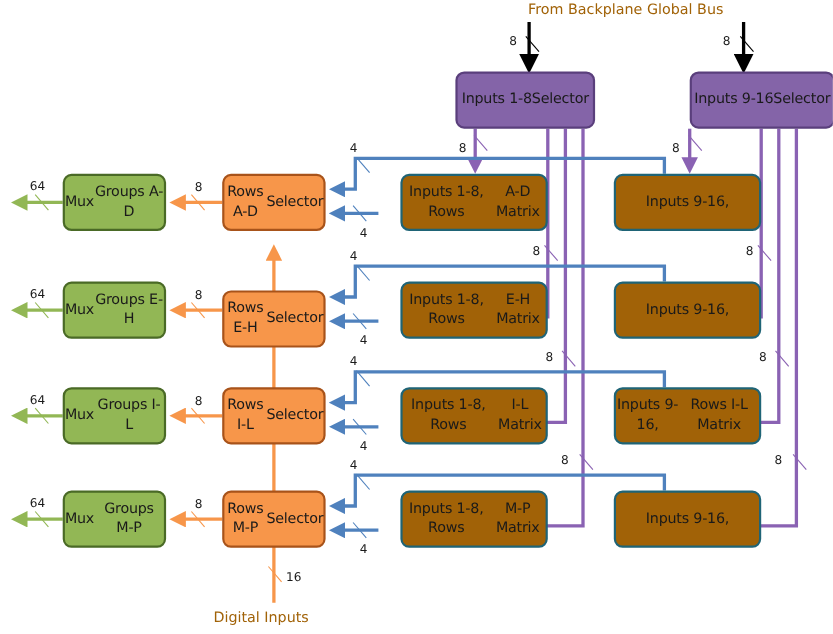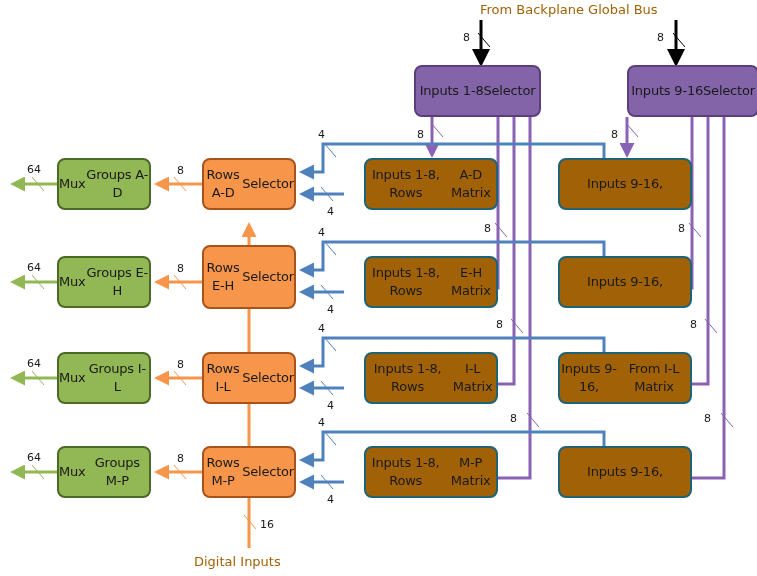--- a/index.html
+++ b/index.html
@@ -124,21 +124,21 @@
       <div class="lbl" style="left: 27px; top: 163px;">64</div>
       <div class="lbl" style="left: 177px; top: 164px;">8</div>
       <div class="lbl" style="left: 318px; top: 128px;">4</div>
       <div class="lbl" style="left: 327px; top: 205px;">4</div>
       <div class="lbl" style="left: 417px; top: 128px;">8</div>
       <div class="lbl" style="left: 611px; top: 128px;">8</div>
       <div class="box green" style="left: 57px; top: 256px; width: 94px; height: 52px;">
         <span>Mux</span>
         <span>Groups E-H</span>
       </div>
-      <div class="box orange" style="left: 202px; top: 245px; width: 94px; height: 64px;">
+      <div class="box orange" style="left: 202px; top: 264px; width: 94px; height: 52px;">
         <span>Rows E-H</span>
         <span>Selector</span>
       </div>
       <div class="box blue" style="left: 344px; top: 256px; width: 134px; height: 52px;">
         <span>Inputs 1-8, Rows</span>
         <span>E-H Matrix</span>
       </div>
       <div class="box blue" style="left: 538px; top: 256px; width: 134px; height: 52px;">
         <span>Inputs 9-16,</span>
       </div>
@@ -155,21 +155,21 @@
       <div class="box orange" style="left: 202px; top: 352px; width: 94px; height: 52px;">
         <span>Rows I-L</span>
         <span>Selector</span>
       </div>
       <div class="box blue" style="left: 344px; top: 352px; width: 134px; height: 52px;">
         <span>Inputs 1-8, Rows</span>
         <span>I-L Matrix</span>
       </div>
       <div class="box blue" style="left: 538px; top: 352px; width: 134px; height: 52px;">
         <span>Inputs 9-16,</span>
-        <span>From I-L Matrix</span>
+        <span>Rows I-L Matrix</span>
       </div>
       <div class="lbl" style="left: 27px; top: 357px;">64</div>
       <div class="lbl" style="left: 177px; top: 358px;">8</div>
       <div class="lbl" style="left: 318px; top: 322px;">4</div>
       <div class="lbl" style="left: 327px; top: 399px;">4</div>
       <div class="lbl" style="left: 496px; top: 318px;">8</div>
       <div class="lbl" style="left: 690px; top: 318px;">8</div>
       <div class="box green" style="left: 57px; top: 446px; width: 94px; height: 52px;">
         <span>Mux</span>
         <span>Groups M-P</span>

